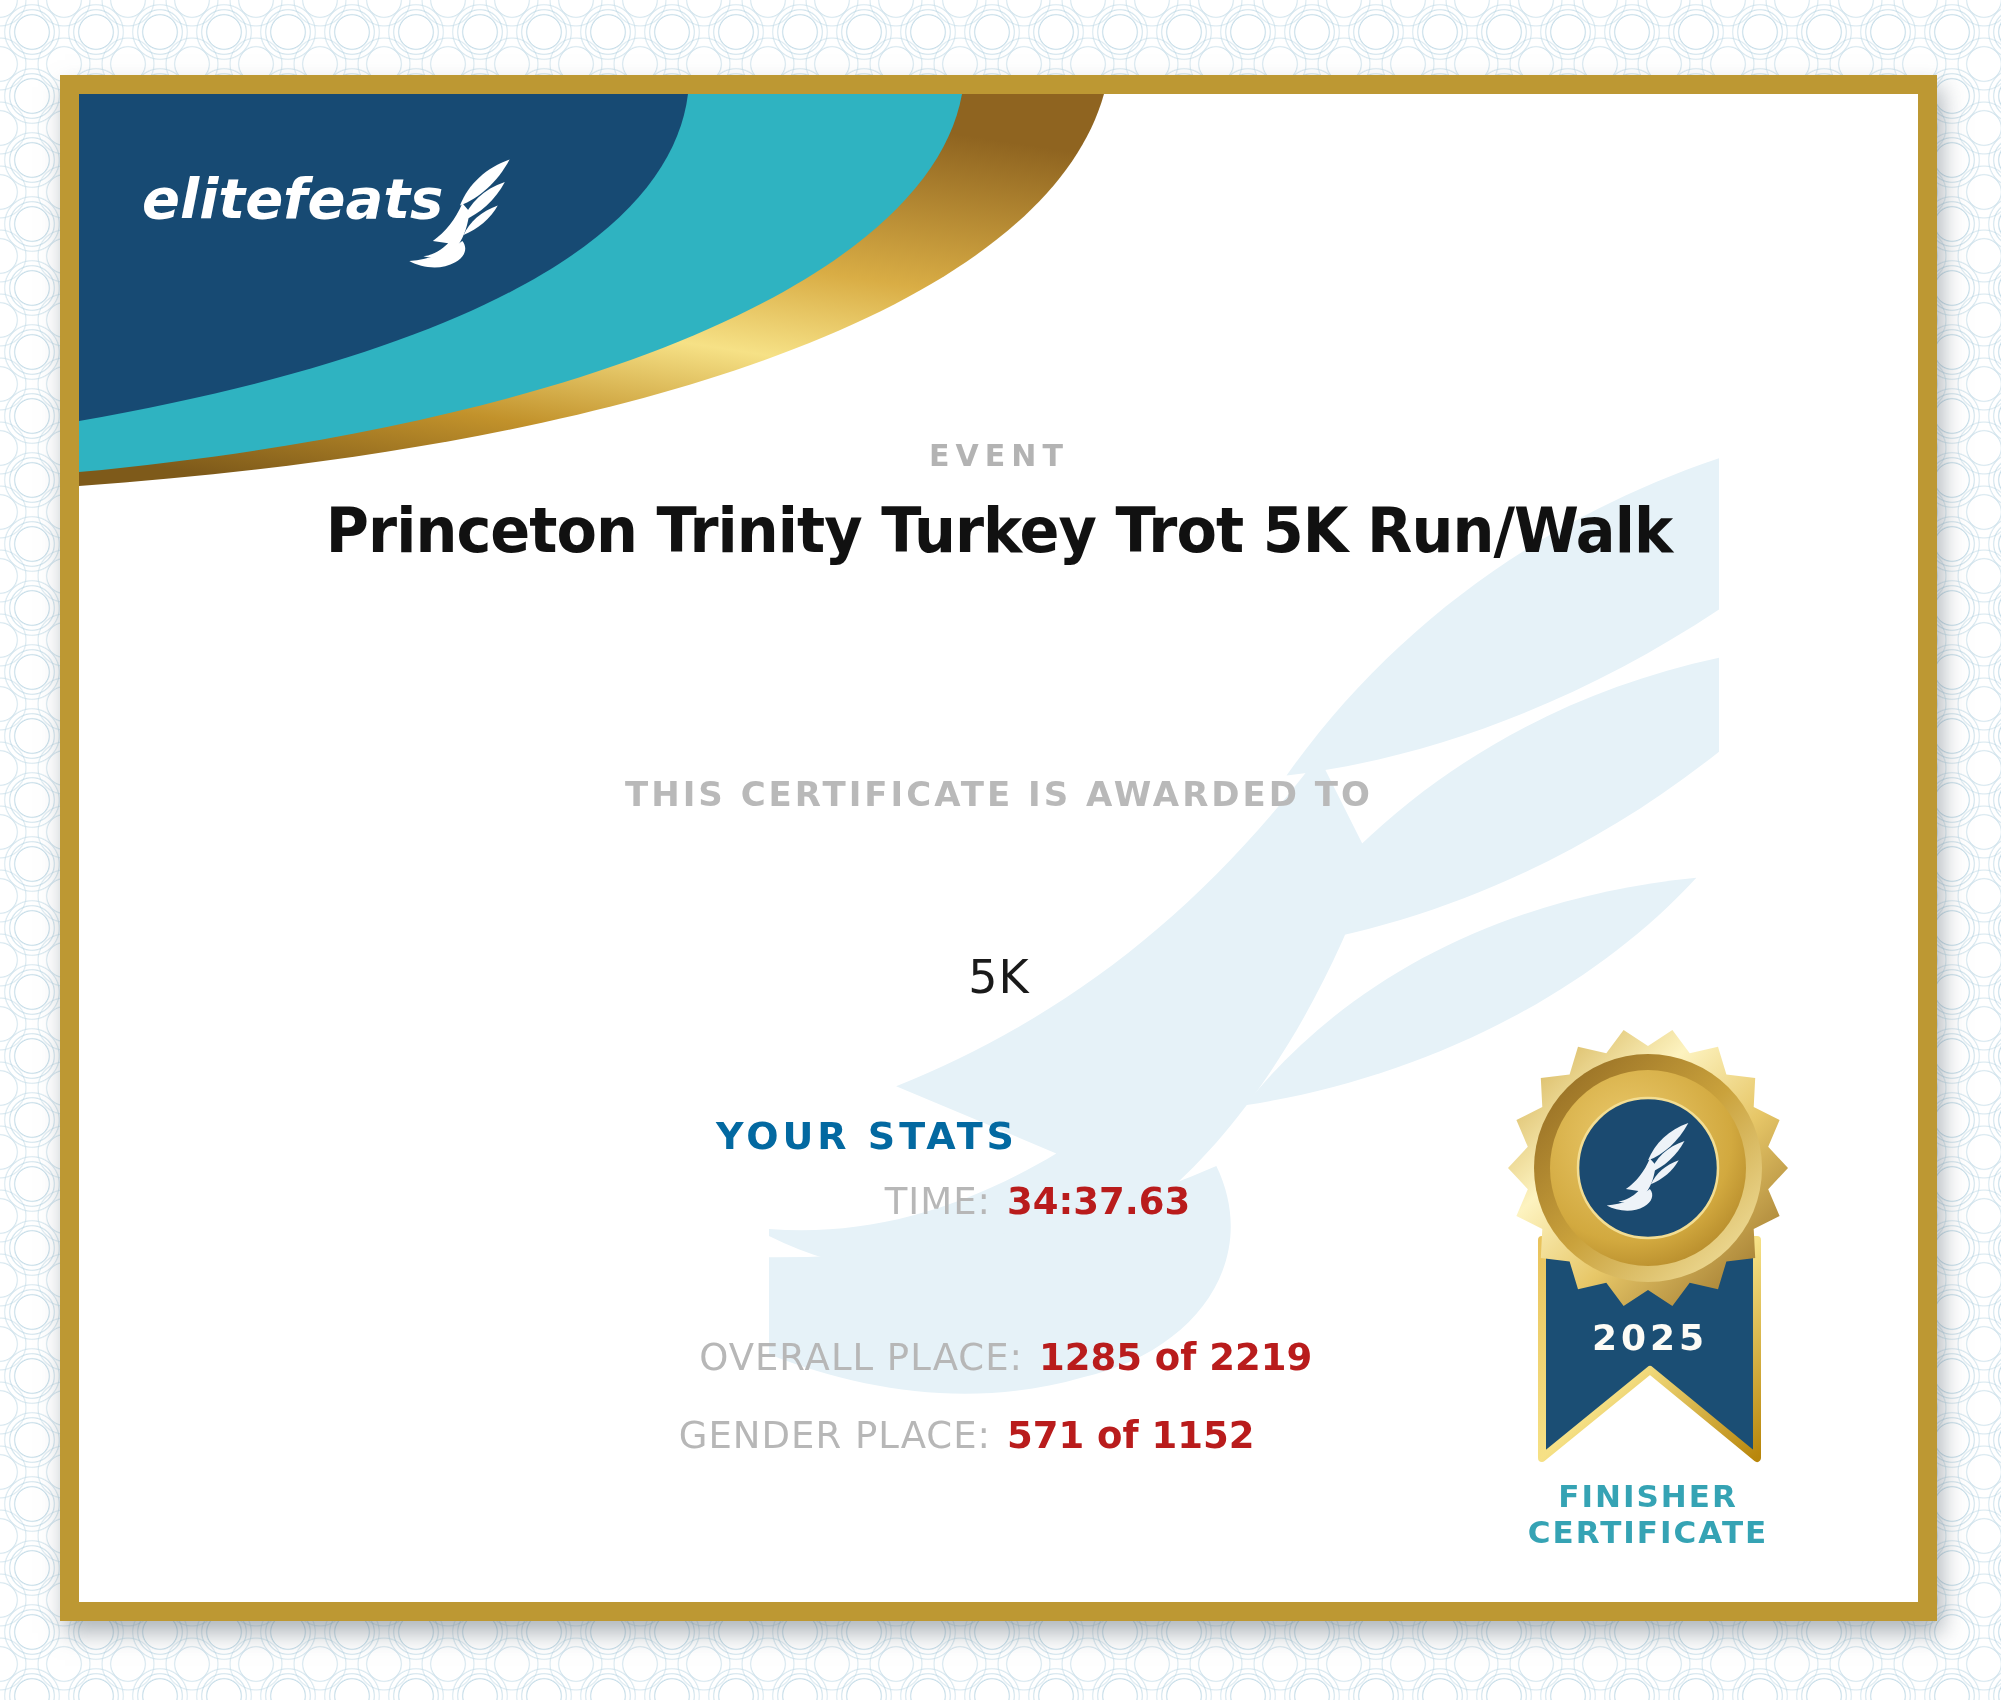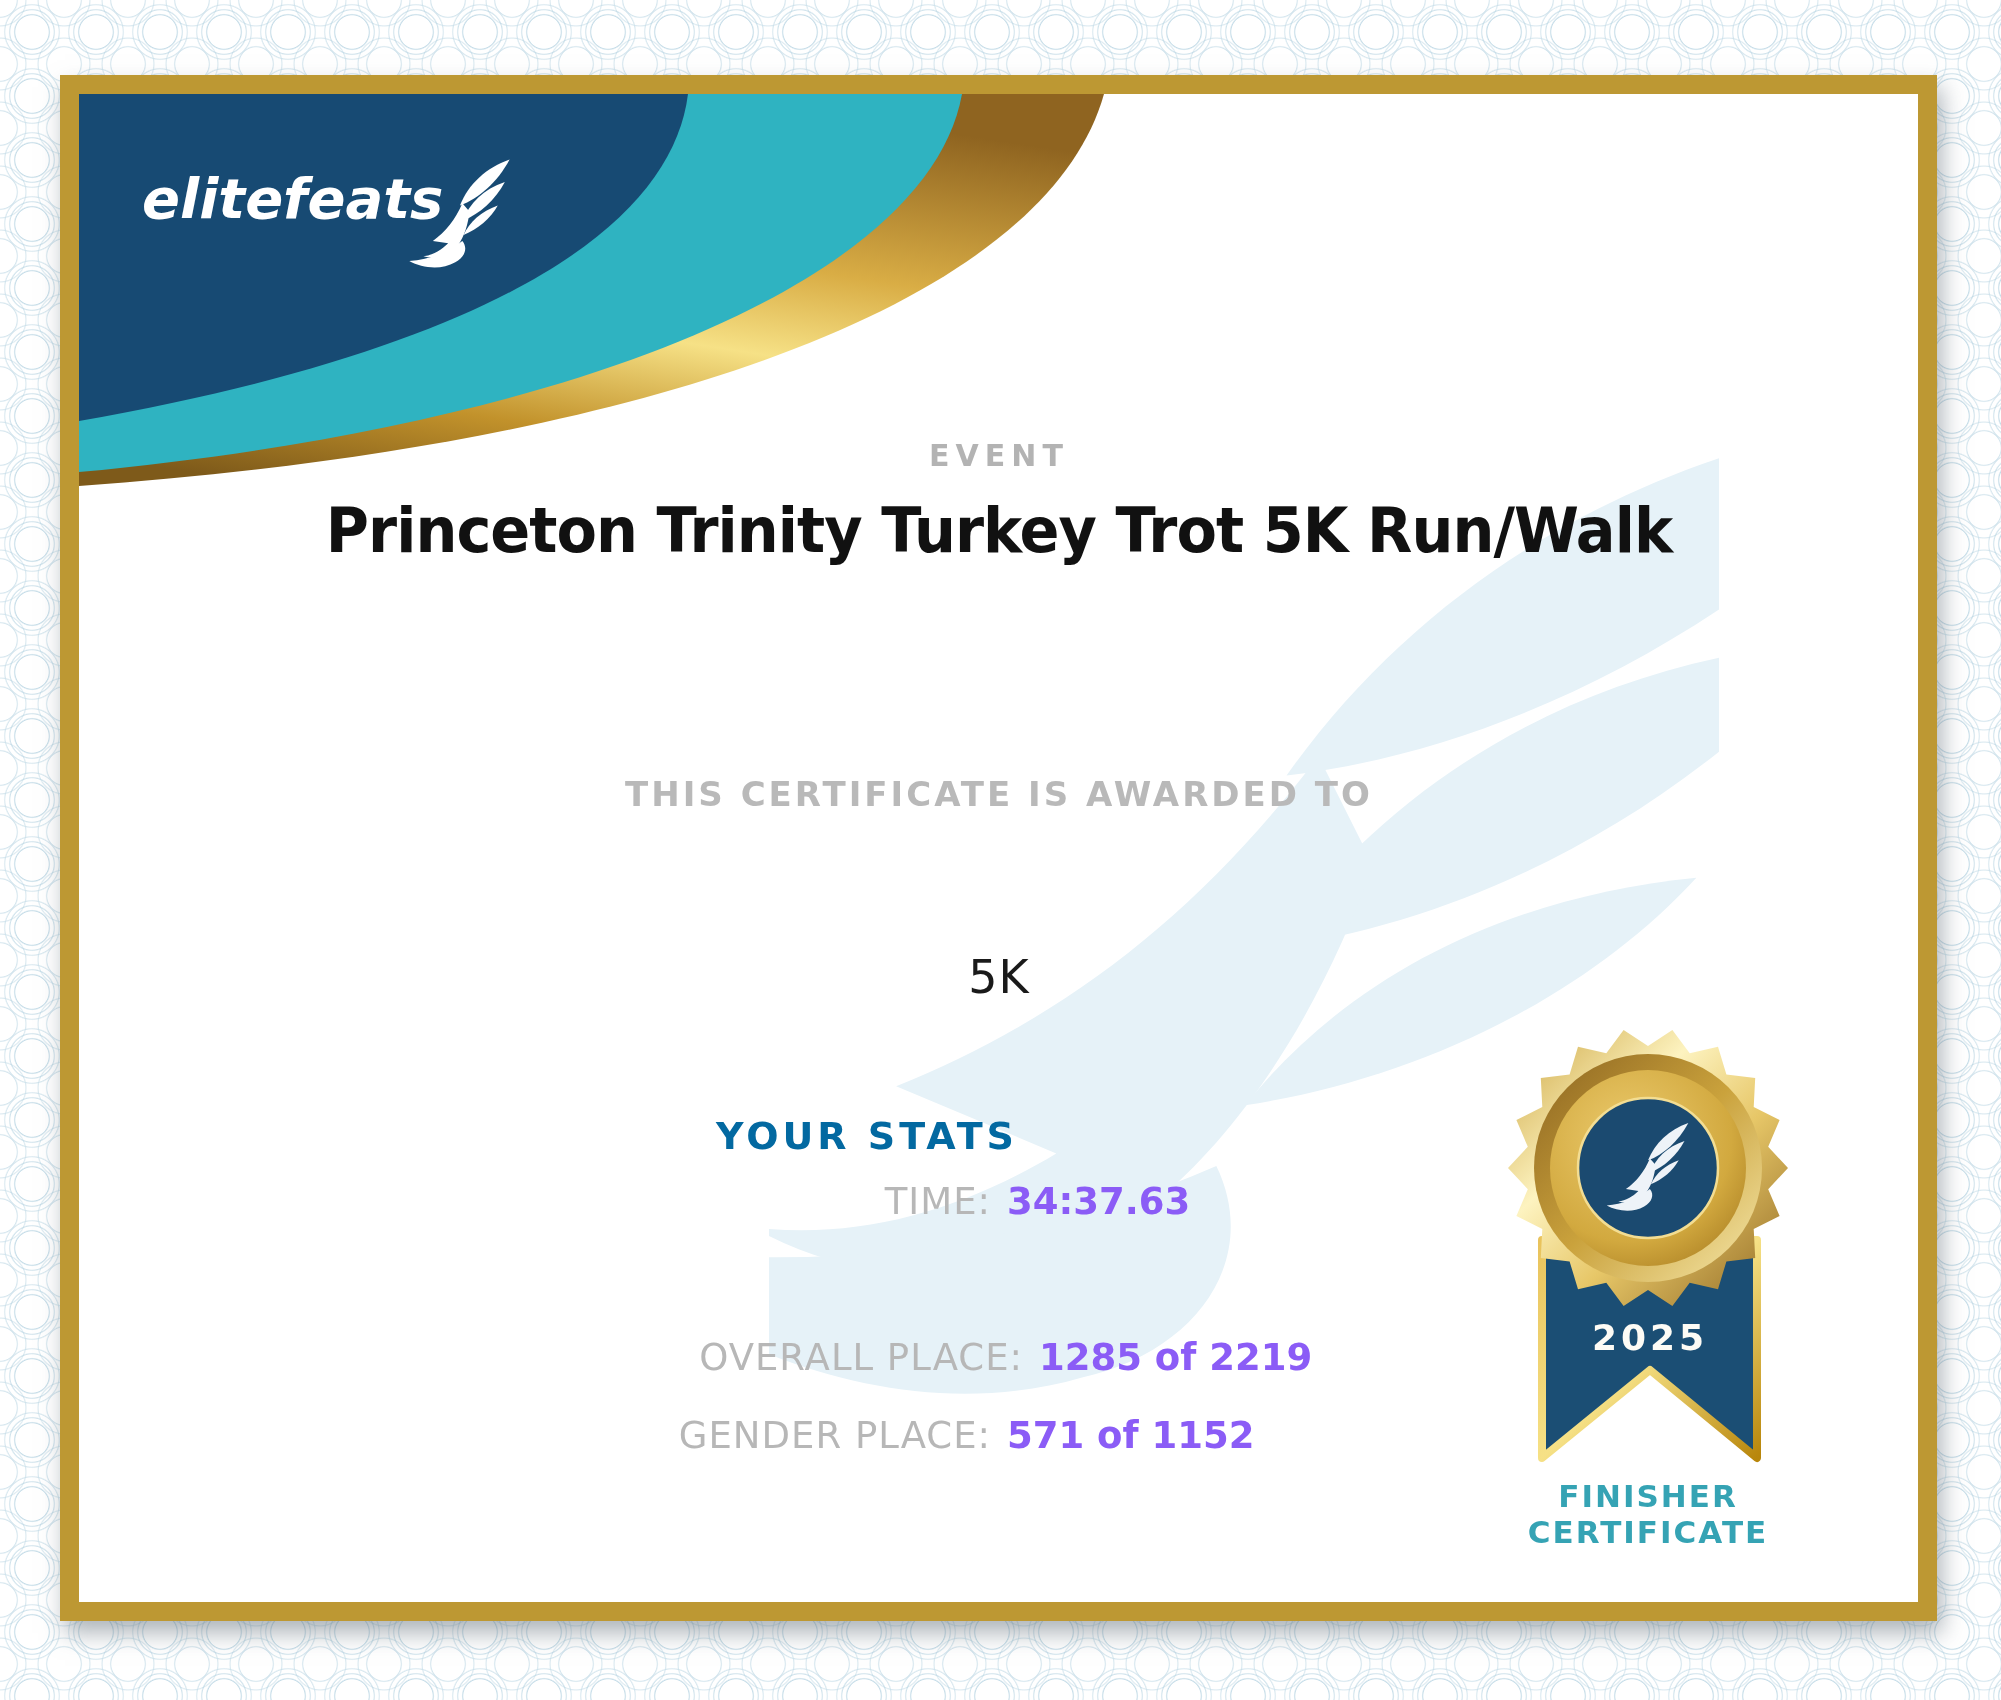--- a/index.html
+++ b/index.html
@@ -38,21 +38,21 @@
   .stats-head{
     z-index:2;left:788px;top:1020px;transform:translateX(-50%);
     font-size:38px;font-weight:600;letter-spacing:4px;color:#0369a1;white-space:nowrap;
   }
   .stat-row{z-index:2;left:0;width:1840px;height:50px;display:flex;align-items:center;}
   .stat-row .lbl{
     width:912px;text-align:right;color:#b7b7b7;font-size:37px;font-weight:500;
     letter-spacing:1px;white-space:nowrap;
   }
   .stat-row .val{
-    padding-left:16px;text-align:right;color:#8b5cf6;font-size:37px;font-weight:700;
+    padding-left:16px;text-align:right;color:#b91c1c;font-size:37px;font-weight:700;
     white-space:nowrap;
   }
   .r1{top:1082px;} .r2{top:1160px;} .r3{top:1238px;padding-left:32px;} .r4{top:1316px;}
   .badge-svg{left:1421px;top:926px;z-index:2;}
   .badge-caption{
     z-index:2;left:1569px;top:1384px;transform:translateX(-50%);
     text-align:center;color:#35a3b4;font-size:31px;font-weight:700;
     letter-spacing:2px;line-height:36px;white-space:nowrap;
   }
 </style>

